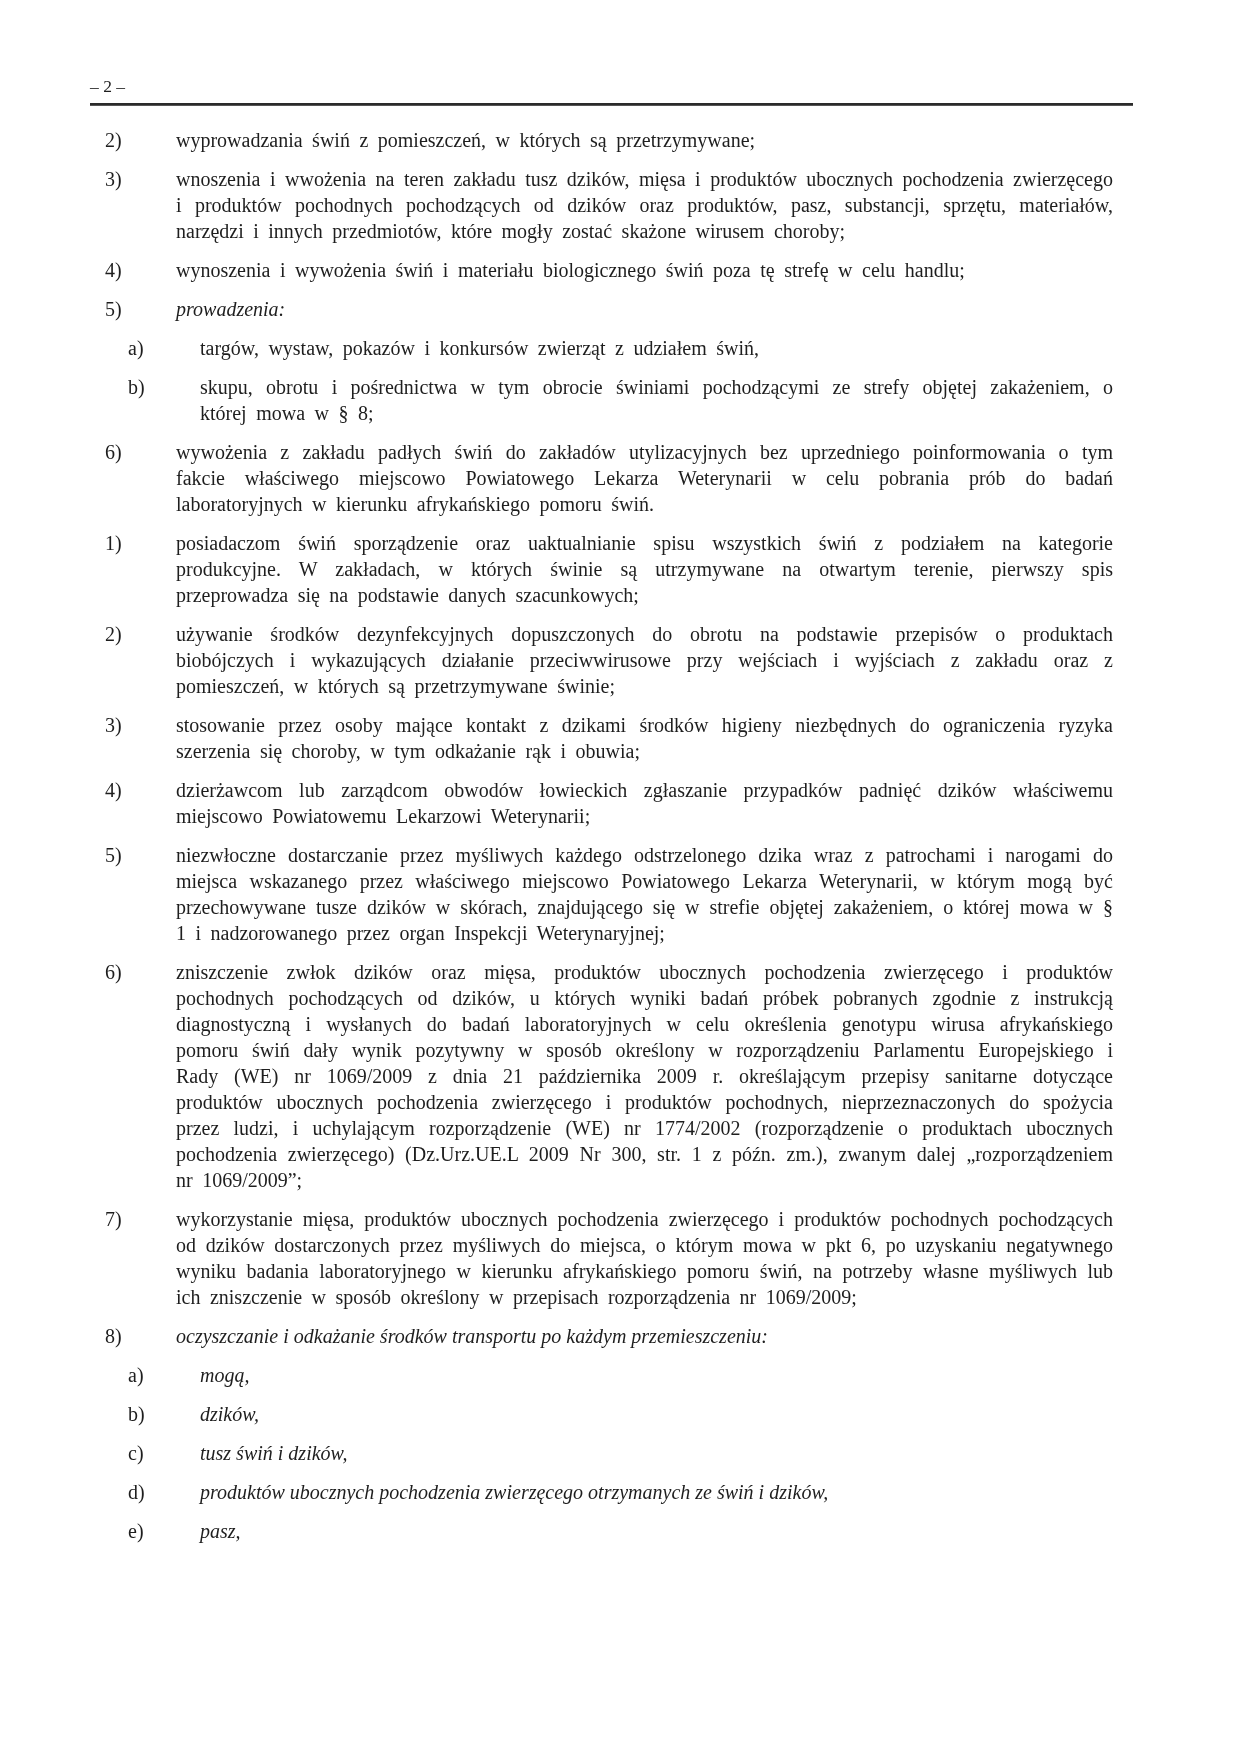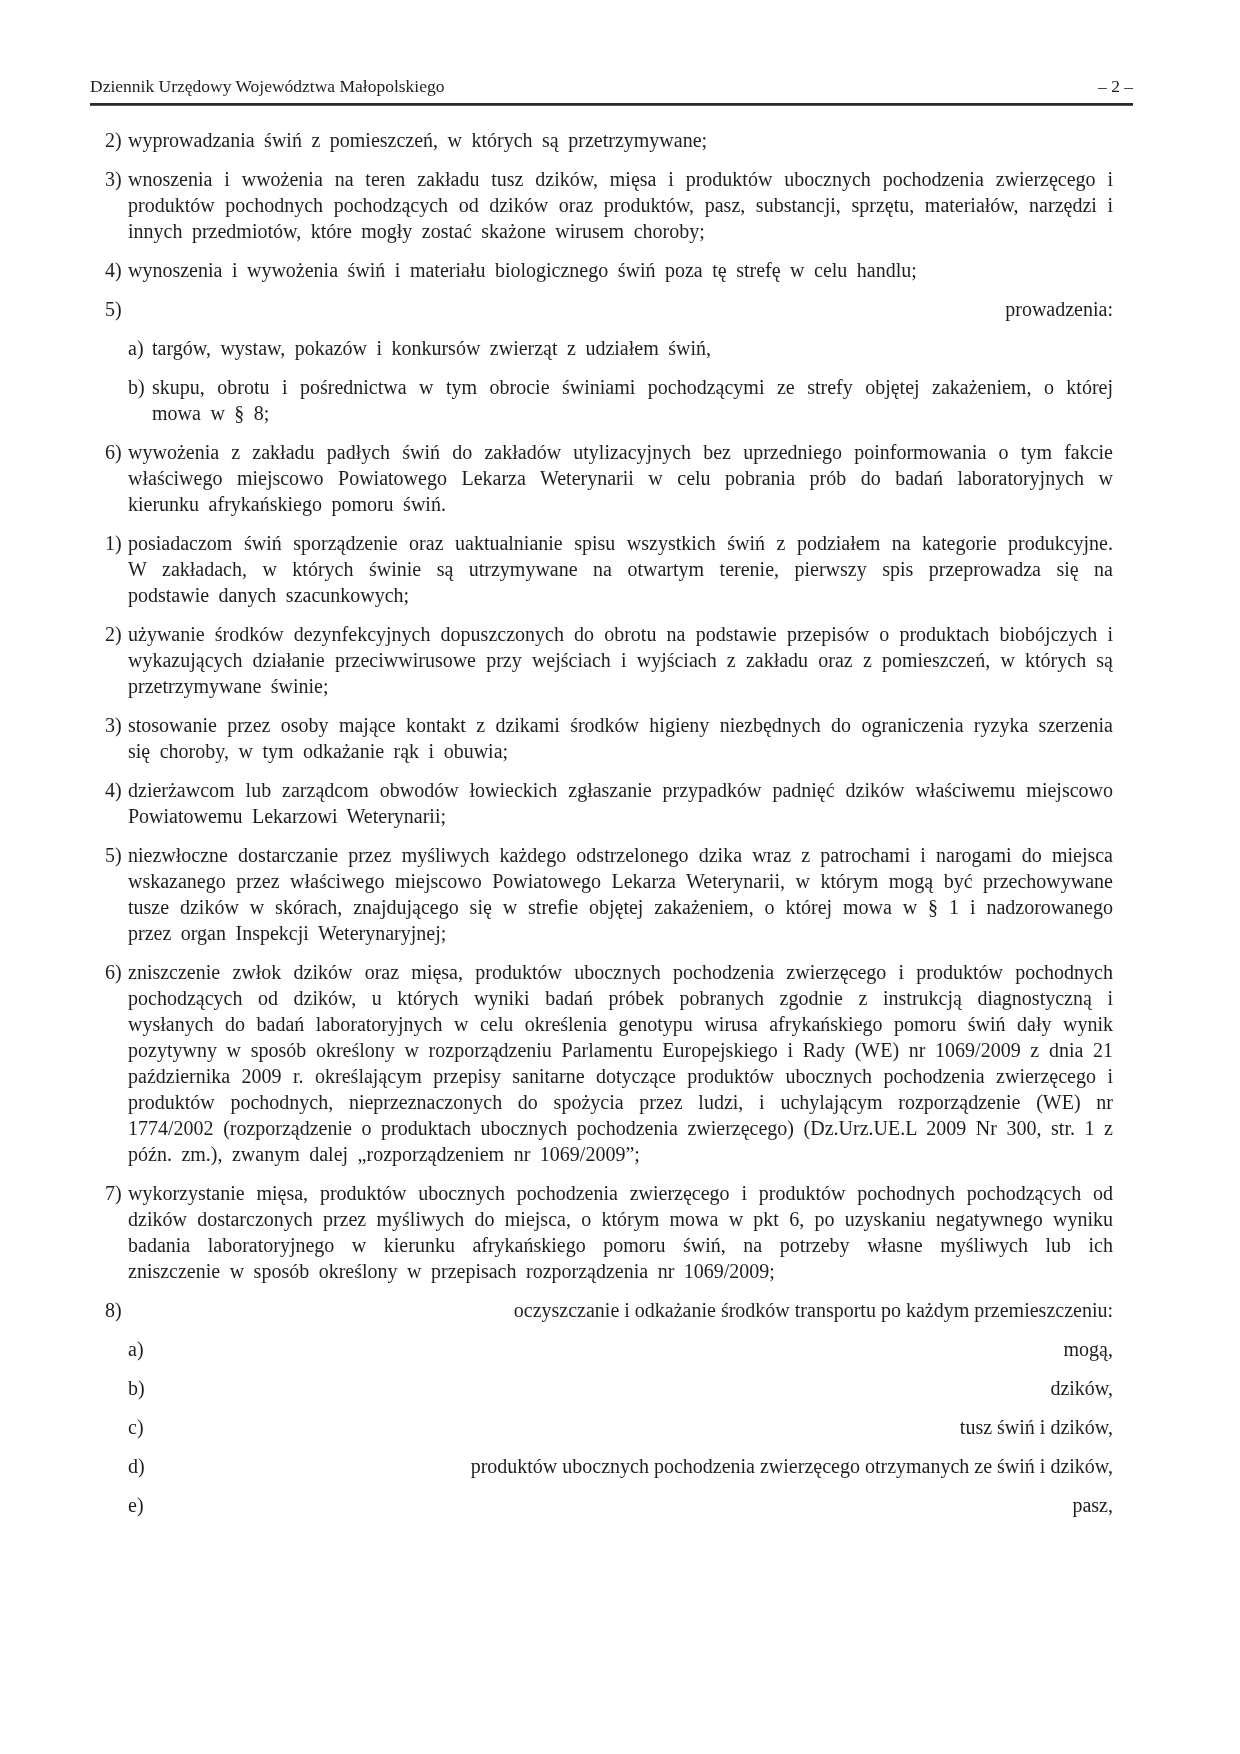--- a/index.html
+++ b/index.html
@@ -33,38 +33,37 @@
     background: #2a2a2a;
     border-bottom: 1px solid #555;
   }
   .doc-body {
     margin: 21px 20px 0 15px;
     font-size: 20px;
     line-height: 26px;
   }
   .li { display: flex; margin-top: 13px; }
   .li .num { flex: 0 0 23px; }
-  .li .txt { flex: 1 1 auto; text-align: justify; word-spacing: 4.5px; }
+  .li .txt { flex: 1 1 auto; text-align: justify; word-spacing: 4.5px; margin-left: 48px; }
   .li.sub { margin-left: 23px; }
   .li.sub .num { flex: 0 0 24px; }
-  .li.single .txt { text-align: right; word-spacing: normal; }
+  .li.single .txt { text-align: left; word-spacing: normal; font-style: italic; }
   .para {
     margin: 14px 0 0 0;
     text-indent: 22px;
     text-align: left;
   }
 </style>
 </head>
 <body>
 
 <div class="page">
   <div class="content">
 
     <header class="page-header">
-      <span class="h-left">Dziennik Urzędowy Województwa Małopolskiego</span>
       <span class="h-mid">– 2 –</span>
     </header>
     <div class="header-rule"></div>
 
     <main class="doc-body">
 
       <div class="li">
         <span class="num">2)</span>
         <div class="txt">wyprowadzania świń z pomieszczeń, w których są przetrzymywane;</div>
       </div>

